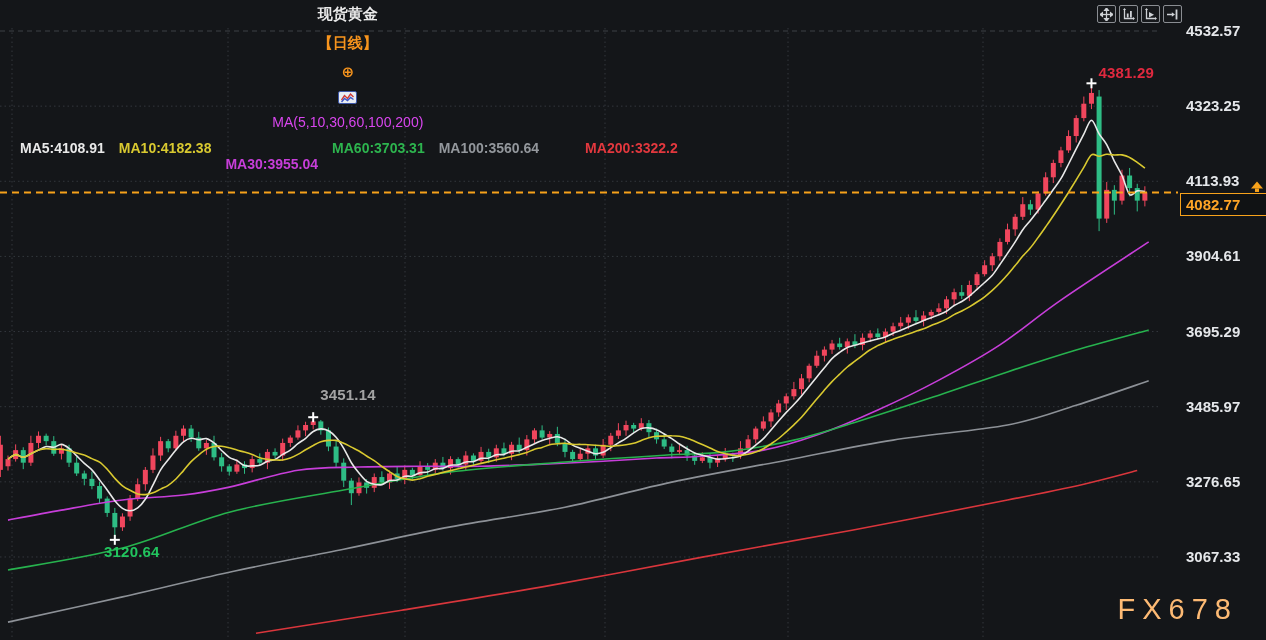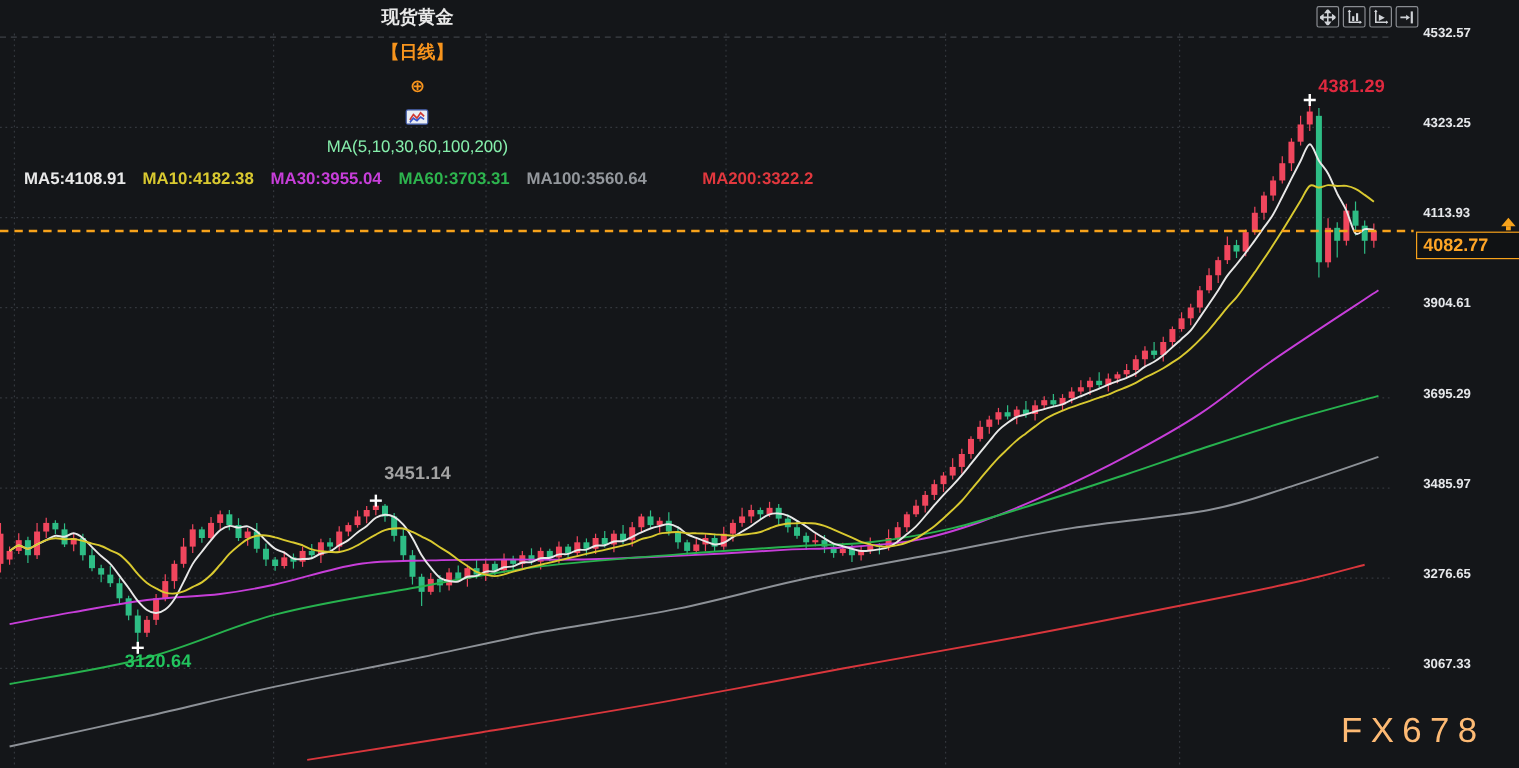--- a/index.html
+++ b/index.html
@@ -5,29 +5,29 @@
   html,body{margin:0;padding:0;background:#0c0d0f;}
   #stage{position:relative;width:1266px;height:640px;background:#141619;overflow:hidden;
          font-family:"Liberation Sans","DejaVu Sans",sans-serif;}
   #chart-svg{position:absolute;left:0;top:0;}
   
   #header{position:absolute;left:18px;top:5px;height:22px;display:flex;align-items:center;
           gap:10px;white-space:nowrap;z-index:5;flex-direction:column;}
   .sym{color:#e9e9e9;font-size:15px;font-weight:bold;}
   .per{color:#f7941d;font-size:15px;font-weight:bold;}
   .expand{color:#f7941d;font-size:15px;font-weight:bold;cursor:pointer;}
-  .ind-label{color:#86efac;font-size:14px;}
+  .ind-label{color:#d946ef;font-size:14px;}
   .ma-val{font-size:14px;font-weight:bold;margin-left:2px;}
   
   #toolbar{position:absolute;top:5px;right:84px;display:flex;gap:3px;z-index:5;}
   .tbtn{width:19px;height:18px;background:#17191c;border:1px solid #8a8d92;border-radius:2px;
         display:flex;align-items:center;justify-content:center;cursor:pointer;box-sizing:border-box;}
   .tbtn svg{display:block;}
   
-  .ylab{position:absolute;left:1186px;color:#e5e7ea;font-size:11px;font-weight:bold;z-index:4;}
+  .ylab{position:absolute;left:1186px;color:#e5e7ea;font-size:15px;font-weight:bold;z-index:4;}
   
   #price-tag{position:absolute;left:1180px;width:82px;height:21px;border:1.5px solid #f7a21b;
              background:#101214;color:#ffa526;font-size:15px;font-weight:bold;line-height:21px;
              padding-left:5px;z-index:6;}
   
   .ann{position:absolute;font-size:15px;font-weight:bold;z-index:4;letter-spacing:0.2px;}
   
   #watermark{position:absolute;right:28px;bottom:14px;color:#fdba74;font-size:29px;
              letter-spacing:7px;z-index:4;}
   .icon-chart{width:17px;height:15px;background:#e9edf3;border:1px solid #3d57a8;border-radius:2px;
@@ -380,21 +380,21 @@
     <span class="icon-chart">
       <svg width="13" height="11" viewBox="0 0 13 11">
         <polyline points="0.5,8 3.5,3.5 6.5,6.5 9.5,2 12.5,5" fill="none" stroke="#d03a34" stroke-width="1.4"></polyline>
         <polyline points="0.5,10 3.5,6.5 6.5,8.5 9.5,5.5 12.5,7.5" fill="none" stroke="#3d57c8" stroke-width="1.4"></polyline>
       </svg>
     </span>
     <span class="ind-label">MA(5,10,30,60,100,200)</span>
     <span id="ma-values" style="display:flex;gap:12px;">
         <span class="ma-val" style="color: rgb(233, 233, 233);">MA5:4108.91</span>
         <span class="ma-val" style="color: rgb(217, 201, 48); text-align: right;">MA10:4182.38</span>
-        <span class="ma-val" style="color: rgb(199, 62, 217);">MA30:3955.04</span>
+        <span class="ma-val" style="color: rgb(199, 62, 217); margin-top: 16px;">MA30:3955.04</span>
         <span class="ma-val" style="color: rgb(45, 180, 78);">MA60:3703.31</span>
         <span class="ma-val" style="color: rgb(147, 151, 156);">MA100:3560.64</span>
         <span class="ma-val" style="color: rgb(226, 56, 62); padding-left: 32px;">MA200:3322.2</span>
       </span>
   </div>
 
   <div id="toolbar">
     <div class="tbtn">
       <svg width="13" height="13" viewBox="0 0 13 13">
         <g stroke="#cfd2d6" stroke-width="1.3" fill="#cfd2d6">

